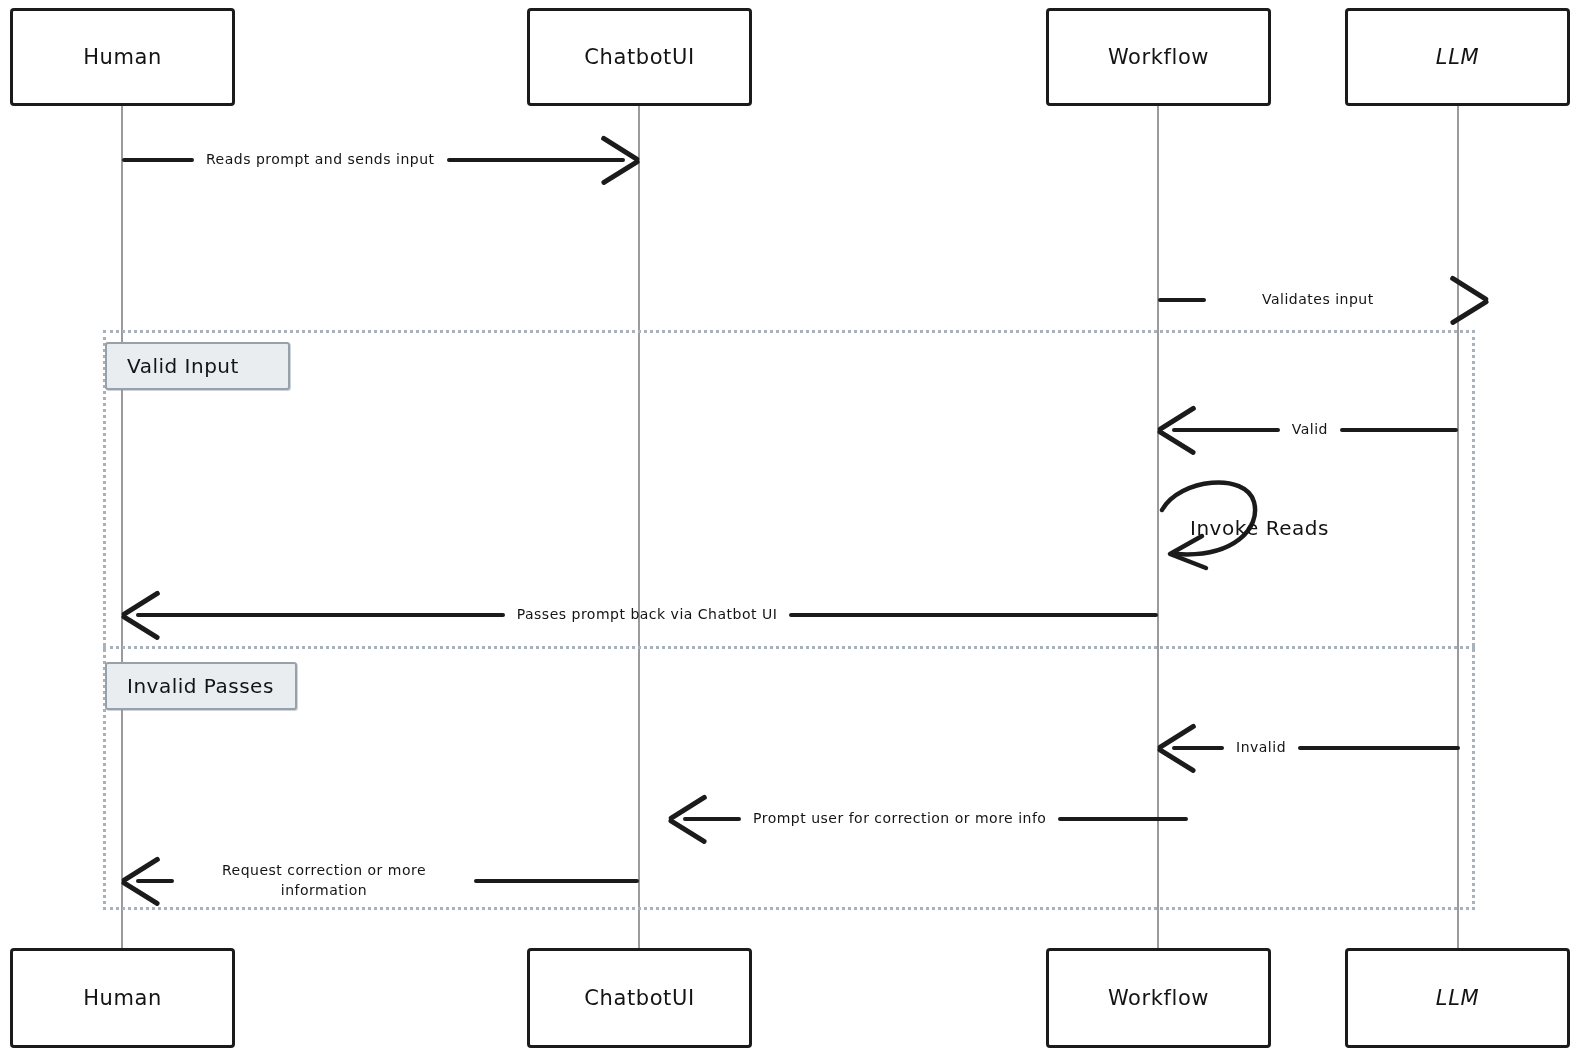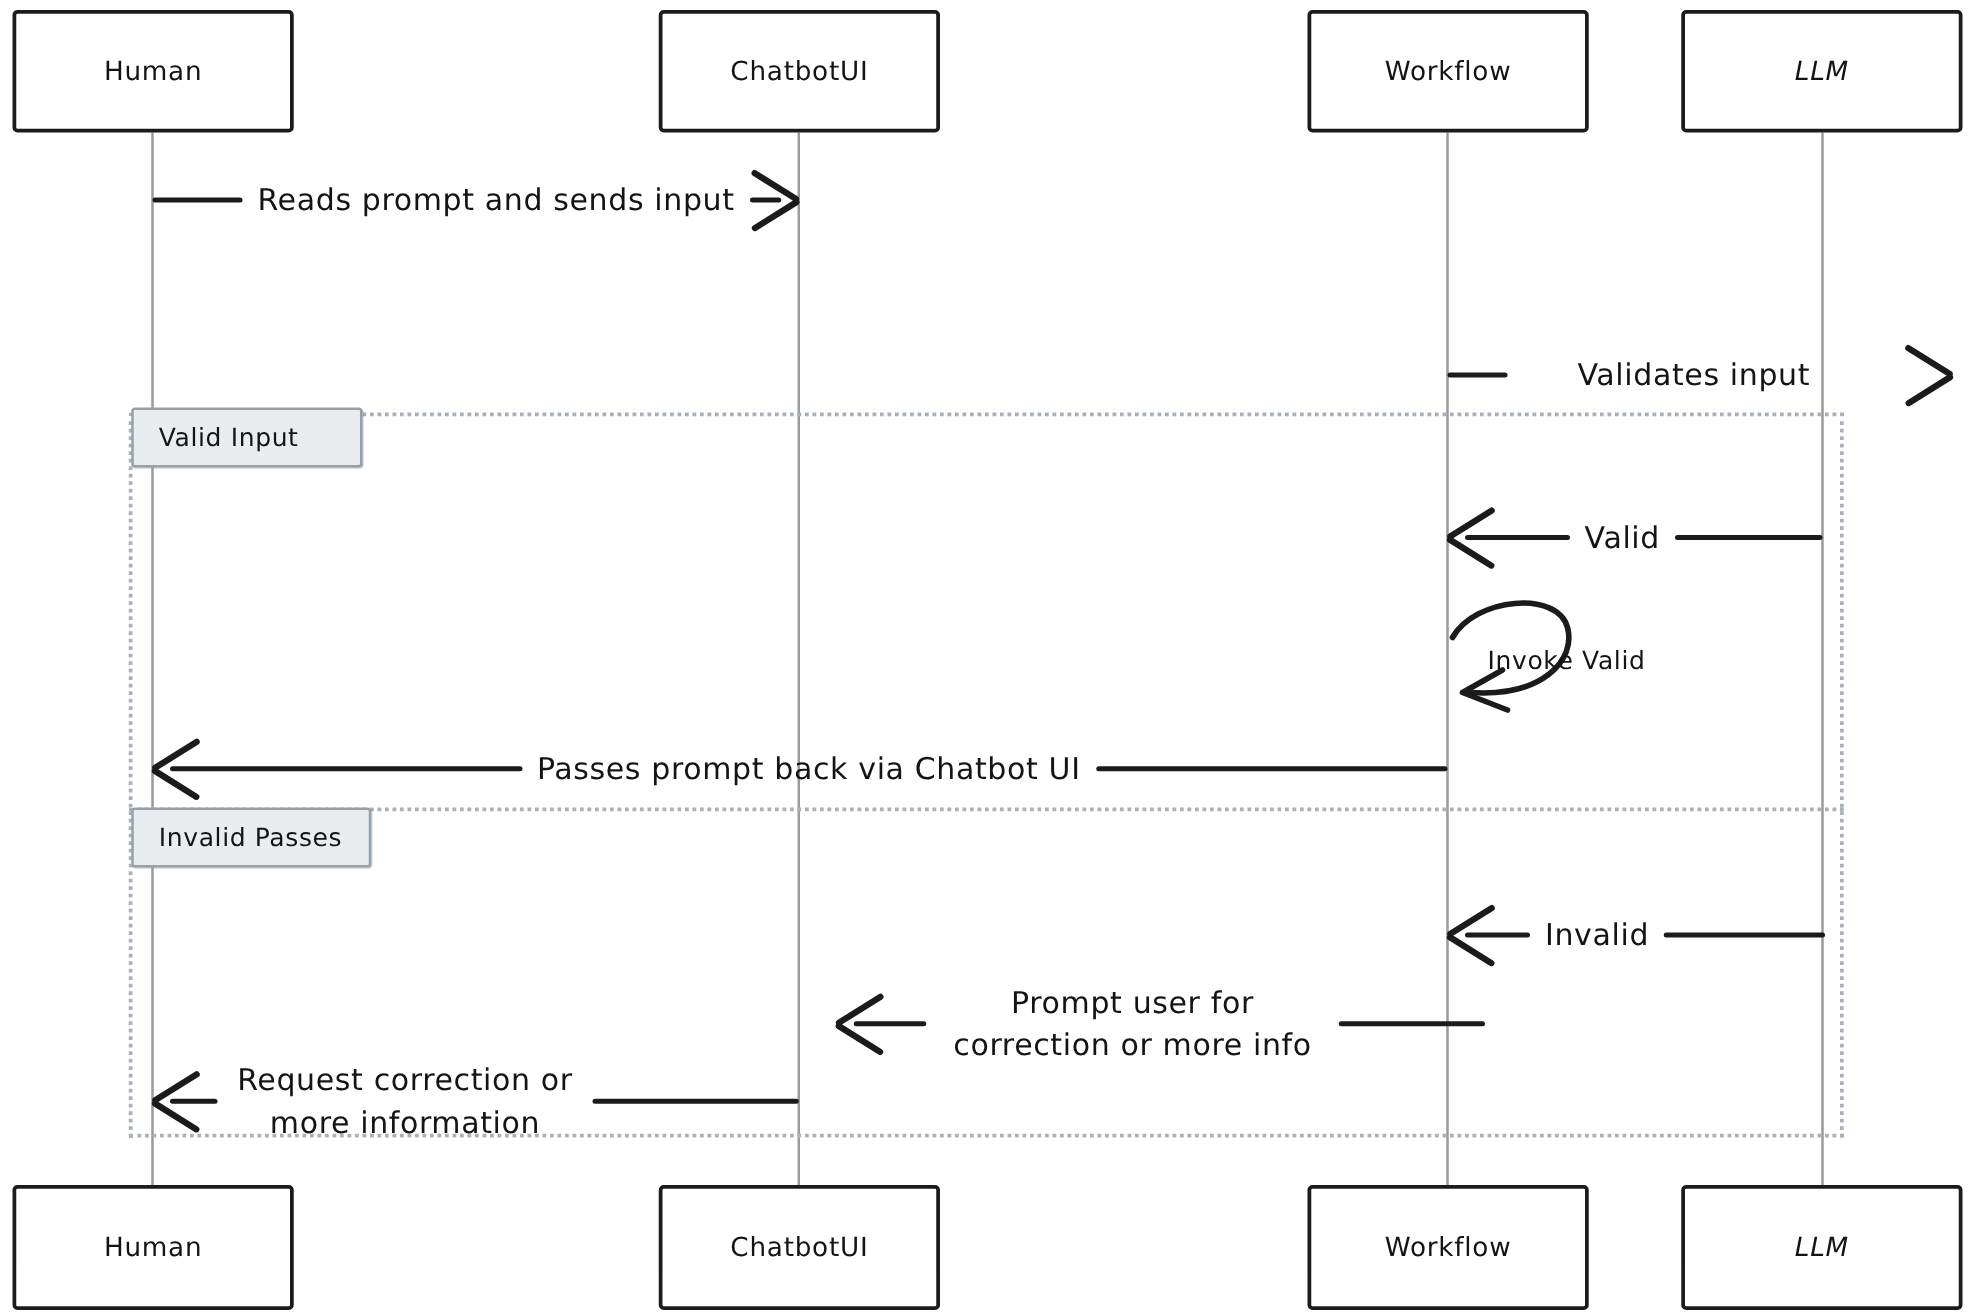--- a/index.html
+++ b/index.html
@@ -25,25 +25,25 @@
   .actor.bottom{height:100px;}
 
   
   .alt-frame{position:absolute;left:103px;top:330px;width:1372px;height:580px;
     border:3px dotted var(--dotted);z-index:1;}
   .alt-divider{position:absolute;left:103px;top:646px;width:1372px;height:0;
     border-top:3px dotted var(--dotted);z-index:1;}
   .section-label{position:absolute;height:48px;background:var(--label-bg);
     border:2px solid var(--label-border);border-radius:3px;
     display:flex;align-items:center;padding:0 20px;font-size:20px;
-    letter-spacing:0.5px;z-index:6;box-shadow:1px 1px 0 rgba(120,130,140,.35);}
+    letter-spacing:0.5px;z-index:6;box-shadow:1px 1px 0 rgba(120,130,140,.35);margin-top:16px;}
 
   
   .msg{position:absolute;display:flex;align-items:center;z-index:4;
-    font-size:24px;letter-spacing:0.5px;}
+    font-size:14px;letter-spacing:0.5px;}
   .mline{height:4px;background:var(--stroke);border-radius:2px;}
   .grow{flex:1 1 auto;}
   .mlabel{padding:0 12px;text-align:center;line-height:1.42;white-space:nowrap;}
   .mlabel.wrap{white-space:normal;}
   .ah{position:relative;flex:0 0 44px;height:40px;}
   .ah::before,.ah::after{content:"";position:absolute;top:18px;width:44px;height:4.5px;
     background:var(--stroke);border-radius:3px;}
   .ah-r{margin-left:-30px;}
   .ah-r::before{right:0;transform-origin:100% 50%;transform:rotate(-32deg);}
   .ah-r::after{right:0;transform-origin:100% 50%;transform:rotate(32deg);}
@@ -106,21 +106,21 @@
     <div class="ah ah-l"></div>
     <div class="mline grow"></div>
     <div class="mlabel">Valid</div>
     <div class="mline" style="flex:0 0 118px;"></div>
   </div>
 
   <svg class="self-loop" width="140" height="110" viewBox="0 0 140 110">
     <path d="M 16,38 C 34,6 100,0 108,30 C 115,56 88,86 30,82" fill="none" stroke="#1b1b1b" stroke-width="4.5" stroke-linecap="round"></path>
     <polyline points="56,64 24,82 60,96" fill="none" stroke="#1b1b1b" stroke-width="4.5" stroke-linecap="round" stroke-linejoin="round"></polyline>
   </svg>
-  <div class="self-loop-label">Invoke Valid</div>
+  <div class="self-loop-label">Invoke Reads</div>
 
   <div class="msg" style="left:122px;top:595px;width:1036px;height:40px;">
     <div class="ah ah-l"></div>
     <div class="mline grow"></div>
     <div class="mlabel">Passes prompt back via Chatbot UI</div>
     <div class="mline grow"></div>
   </div>
 
   <div class="msg" style="left:1158px;top:728px;width:302px;height:40px;">
     <div class="ah ah-l"></div>

